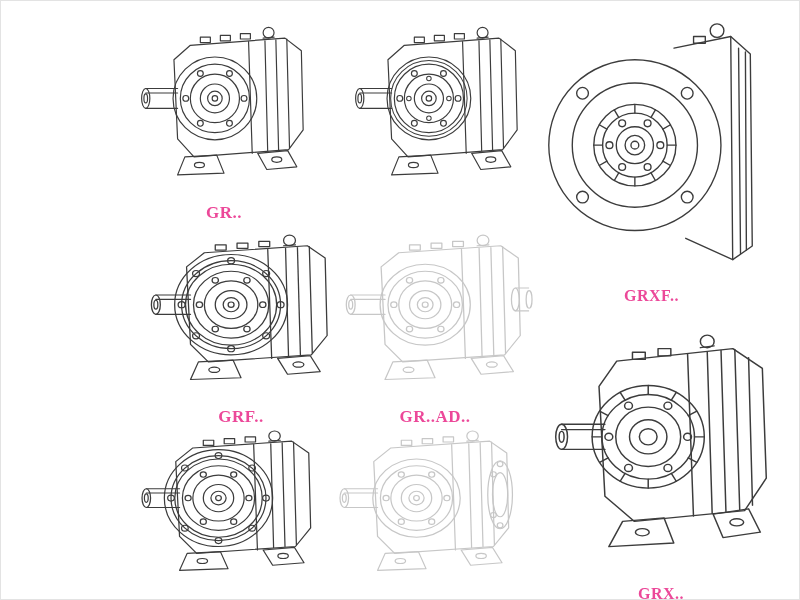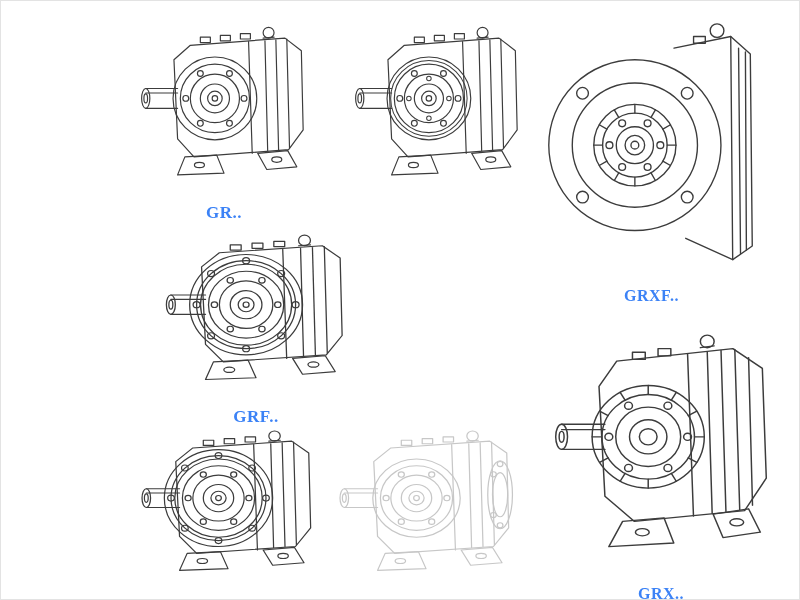--- a/index.html
+++ b/index.html
@@ -4,21 +4,21 @@
 <style>
   html,body{margin:0;padding:0;background:#ffffff;}
   .page{
     position:relative;width:800px;height:600px;background:#ffffff;
     overflow:hidden;border:1px solid #e3e3e3;box-sizing:border-box;
     font-family:"Liberation Serif","DejaVu Serif",serif;
   }
   .fig{position:absolute;text-align:center;}
   .fig svg{display:block;margin:0 auto;}
   .caption{
-    font-weight:bold;font-size:17px;color:#3b82f6;letter-spacing:.5px;
+    font-weight:bold;font-size:17px;color:#ec4899;letter-spacing:.5px;
     margin-top:2px;white-space:nowrap;
   }
   .caption.big{font-size:16px;margin-top:6px;}
   .ink{color:#3c3c3c;}
   .ghost{color:#c7c7c7;}
 </style>
 </head>
 <body>
 
 <svg width="0" height="0" style="position:absolute" aria-hidden="true">
@@ -171,28 +171,35 @@
     </svg>
   </figure>
 
   <figure class="fig" style="left:498px;top:2px;width:225px;">
     <svg class="ink" width="225" height="262" viewBox="0 0 230 270" preserveAspectRatio="none">
       <use href="#gb-front"></use>
     </svg>
     <figcaption class="caption big">GRXF..</figcaption>
   </figure>
 
-  <figure class="fig" style="left:116px;top:212px;width:198px;">
+  <figure class="fig" style="left:101px;top:212px;width:198px;">
     <svg class="ink" width="198" height="176" viewBox="0 0 200 200" preserveAspectRatio="none">
       <use href="#gb-base"></use>
       <use href="#flange-ring"></use>
     </svg>
     <figcaption class="caption">GRF..</figcaption>
   </figure>
 
+  <figure class="fig" style="left:296px;top:212px;width:196px;">
+    <svg class="ghost" width="196" height="176" viewBox="0 0 200 200" preserveAspectRatio="none">
+      <use href="#gb-base"></use>
+      <use href="#shaft-right"></use>
+    </svg>
+    <figcaption class="caption">GR..AD..</figcaption>
+  </figure>
 
   <figure class="fig" style="left:92px;top:408px;width:190px;">
     <svg class="ink" width="190" height="170" viewBox="0 0 200 200" preserveAspectRatio="none">
       <use href="#gb-base"></use>
       <use href="#flange-ring"></use>
     </svg>
     <figcaption class="caption">GR..F</figcaption>
   </figure>
 
   <figure class="fig" style="left:290px;top:408px;width:190px;">

